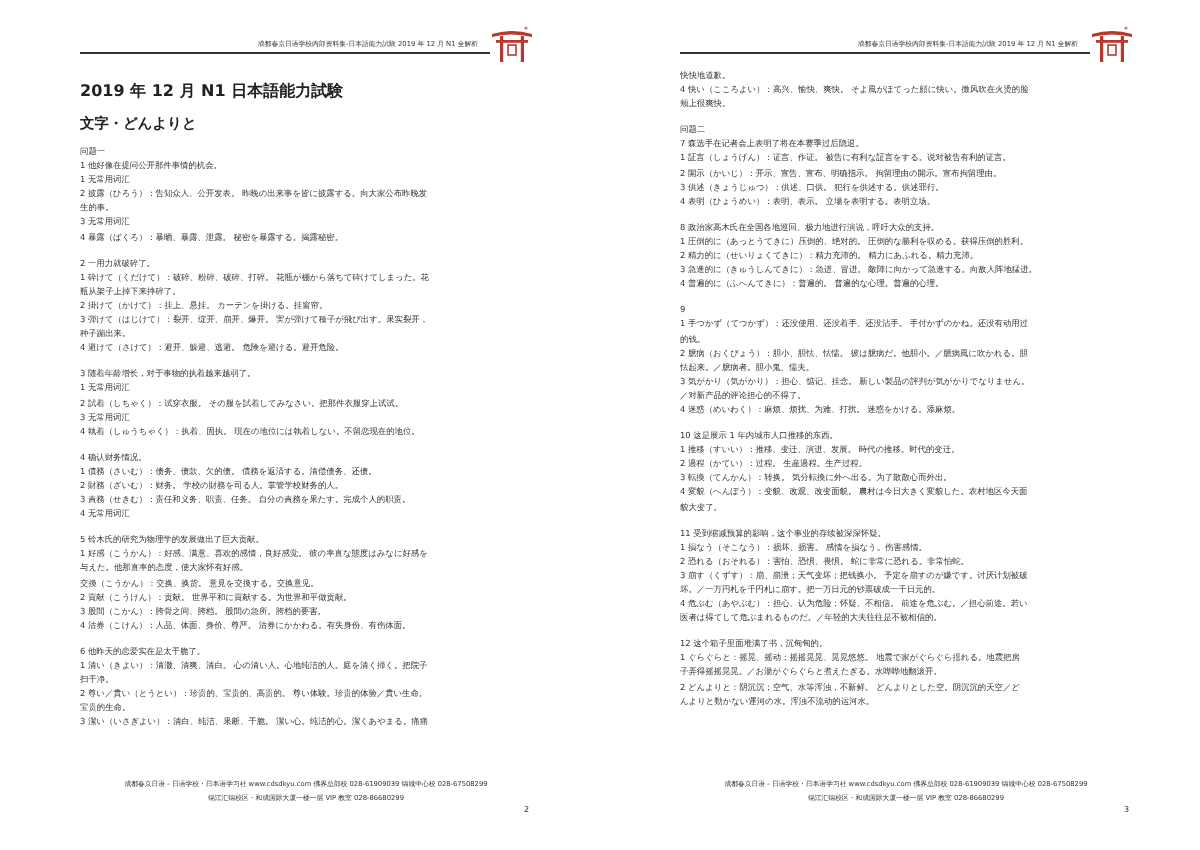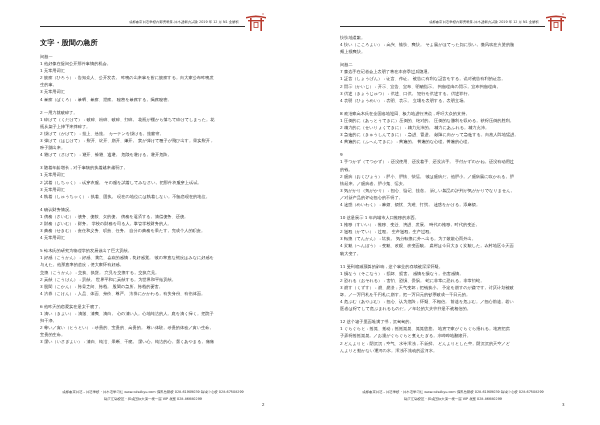--- a/index.html
+++ b/index.html
@@ -32,21 +32,22 @@
   </div>
   <svg class="logo" viewBox="0 0 24 20">
     <path d="M2 5 Q12 2 22 5 L22 6.5 Q12 4 2 6.5 Z" fill="#b83a2e"></path>
     <rect x="4" y="8" width="16" height="1.4" fill="#b83a2e"></rect>
     <rect x="6" y="6" width="1.6" height="13" fill="#b83a2e"></rect>
     <rect x="16.4" y="6" width="1.6" height="13" fill="#b83a2e"></rect>
     <rect x="10" y="10.5" width="4" height="5" fill="none" stroke="#b83a2e" stroke-width="0.8"></rect>
     <circle cx="19" cy="2" r="0.8" fill="#c77"></circle>
   </svg>
   <div class="content">
-    <div class="sec-title">文字・股間の急所</div>
+    <div class="doc-title">2019 年 12 月 N1 日本語能力試験</div>
+    <div class="sec-title">文字・どんよりと</div>
     <div>
       <div class="line">问题一</div>
       <div class="line">  1  他好像在提问公开那件事情的机会。</div>
       <div class="line">1  无常用词汇</div>
       <div class="line">2  披露（ひろう）：告知众人、公开发表。   昨晚の出来事を皆に披露する。向大家公布昨晚发</div>
       <div class="line">生的事。</div>
       <div class="line">3  无常用词汇</div>
       <div class="line">4  暴露（ばくろ）：暴晒、暴露、泄露。   秘密を暴露する。揭露秘密。</div>
       <div class="gap"></div>
       <div class="line">  2  一用力就破碎了。</div>

